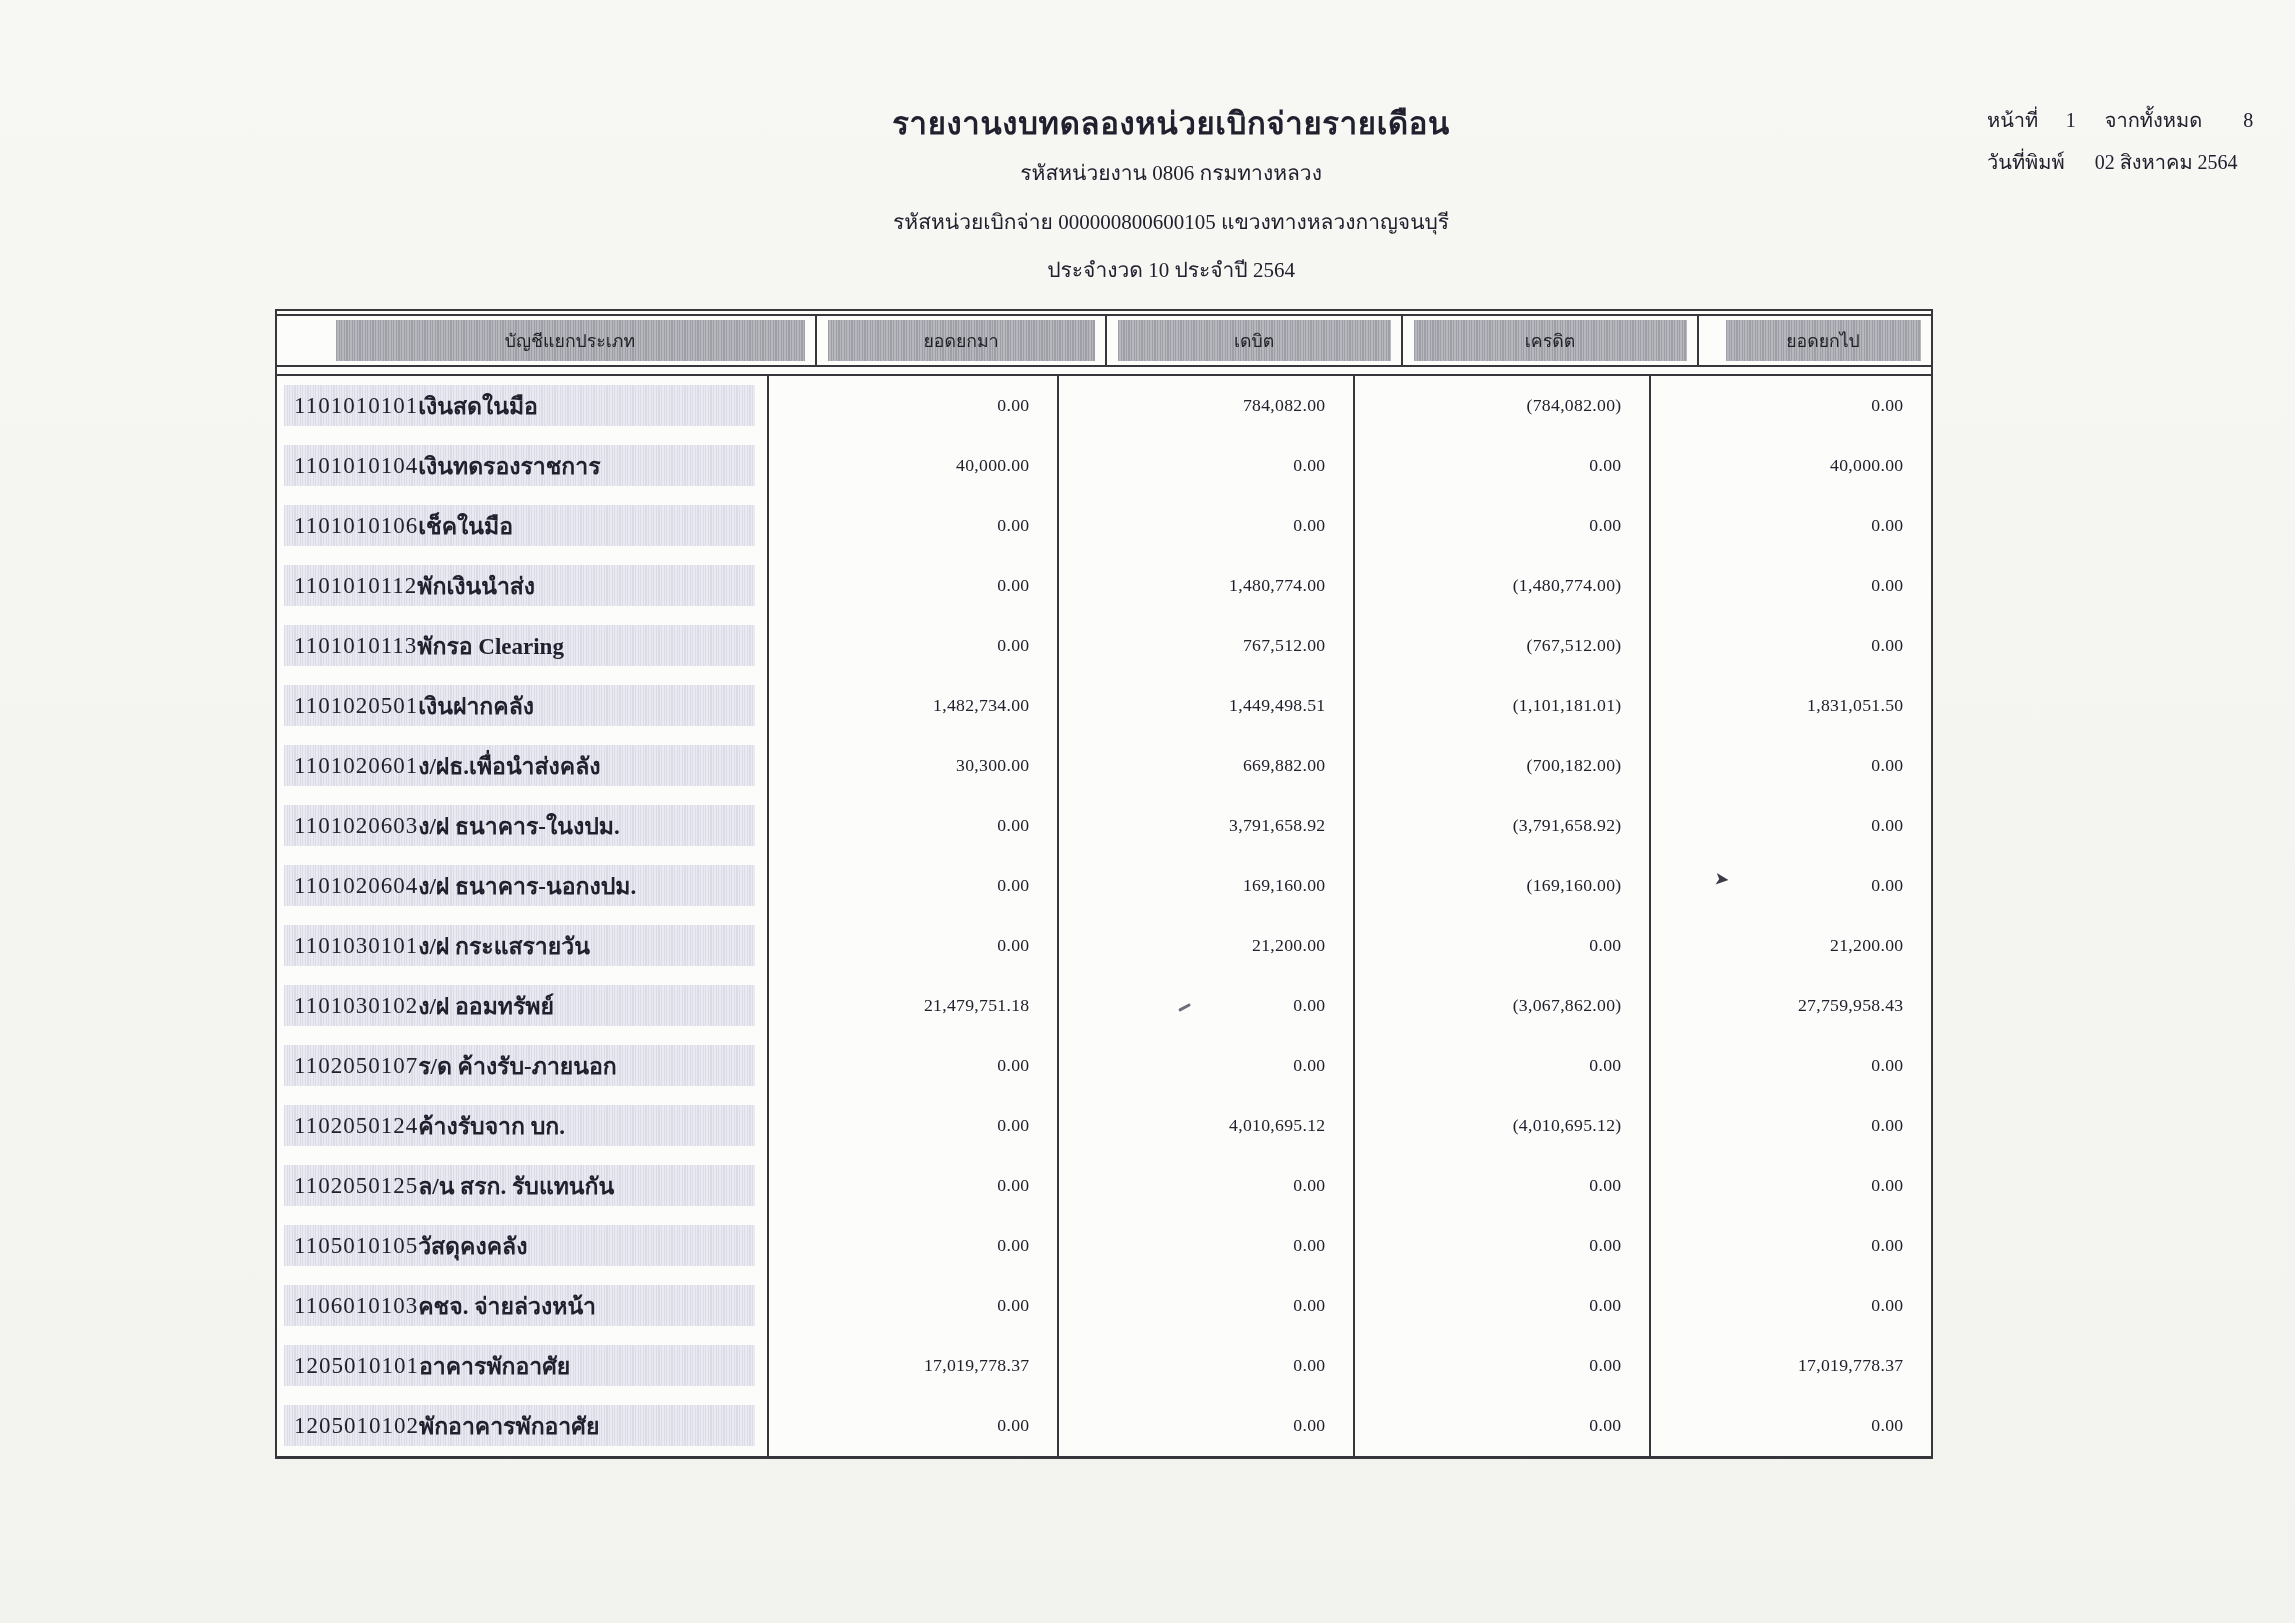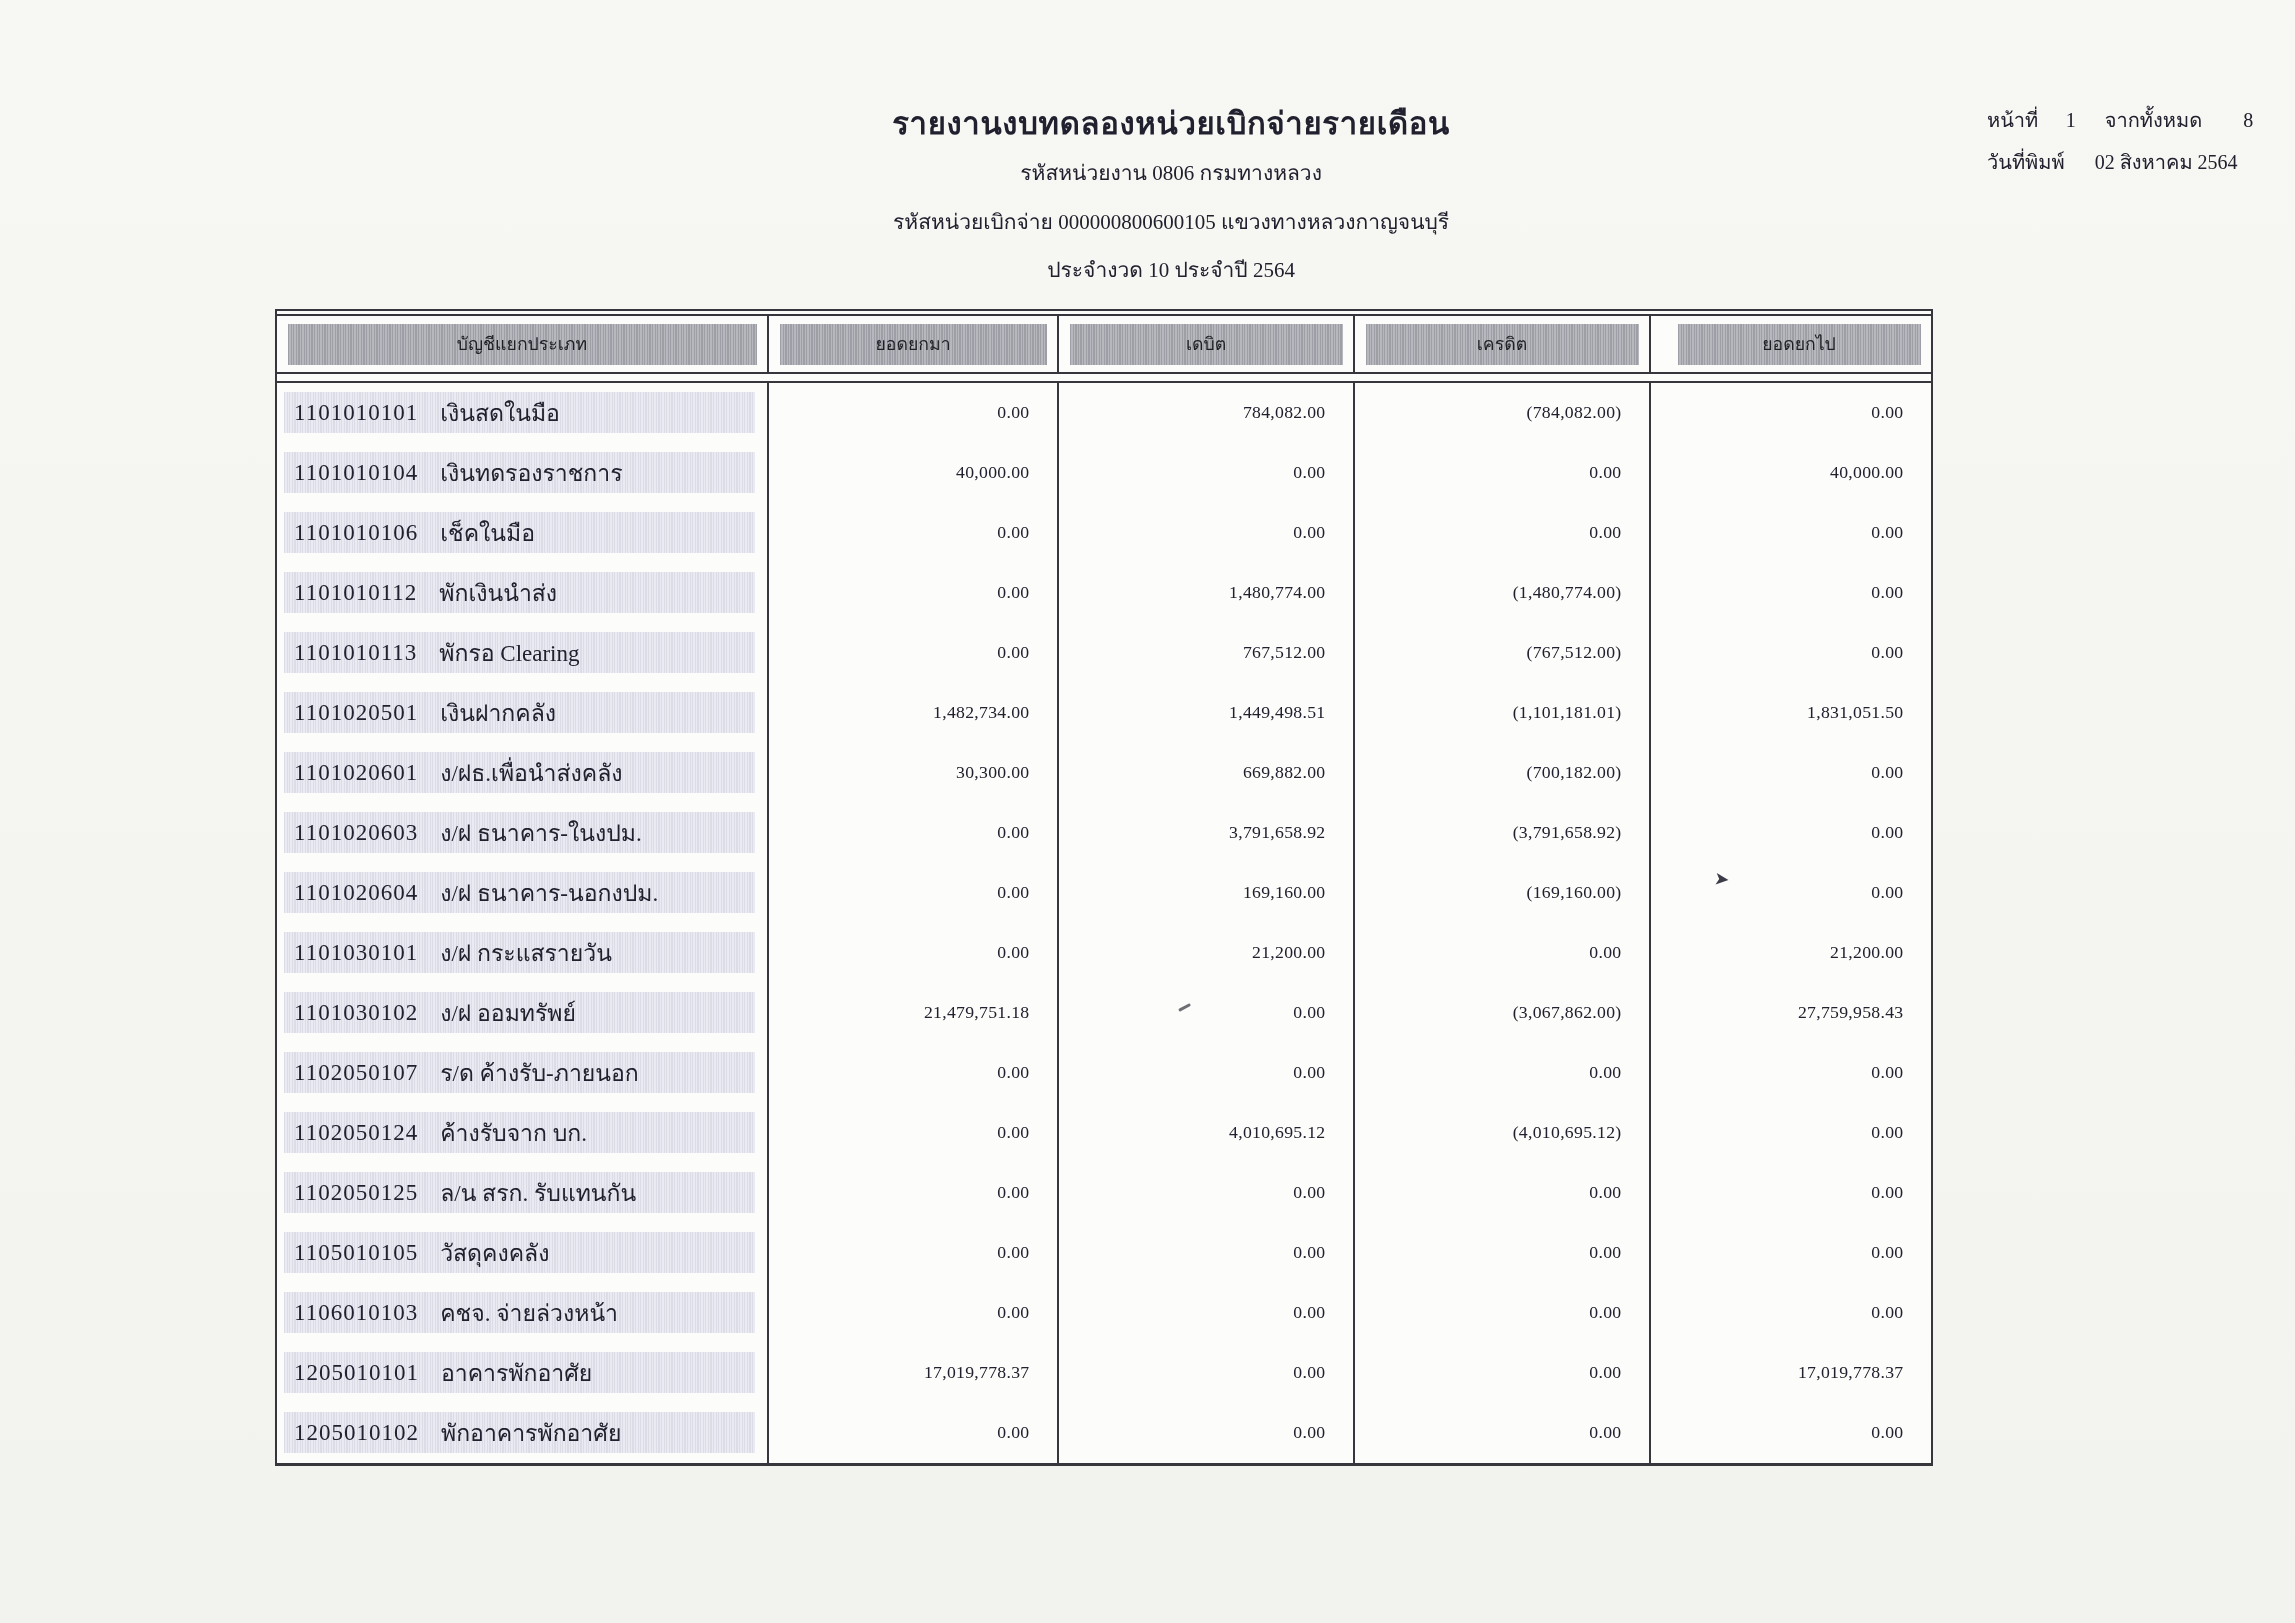--- a/index.html
+++ b/index.html
@@ -29,21 +29,21 @@
 
   
   .tb{
     position:absolute;left:275px;top:309px;width:1658px;
     box-sizing:border-box;
     border:2px solid var(--border,#36363c);
     border-bottom-width:3.9px;
     background:var(--cell,#fcfcfa);
   }
   .top-line{height:2px;background:var(--border,#36363c);margin-top:3.3px;}
-  .thead{display:flex;height:56px;}
+  .thead{display:flex;height:49px;padding-left:48px;}
   .th{display:flex;align-items:center;box-sizing:border-box;border-right:2px solid var(--border,#36363c);}
   .th:last-child{border-right:none;margin-left:16px;}
   .hband{
     flex:1;margin:0 10.5px;height:41px;
     display:flex;align-items:center;justify-content:center;
     font-size:17.7px;color:#1f1f26;
     background:repeating-linear-gradient(90deg,var(--hband-dark,#9e9ea6) 0 1.3px,var(--hband-light,#b7b7be) 1.3px 2.6px);
   }
   .hsep{height:6.5px;border-top:2px solid var(--border,#36363c);border-bottom:2px solid var(--border,#36363c);}
   .row{display:flex;height:60px;}
@@ -54,21 +54,21 @@
   .w3{width:296px;}
   .w4{width:296px;}
   .w5{flex:1;}
   .c-num{justify-content:flex-end;padding-right:27.5px;font-size:17.7px;letter-spacing:0.3px;}
   .row-band{
     flex:1;margin:0 11.8px 0 6.5px;height:41px;
     display:flex;align-items:center;font-size:23px;
     background:repeating-linear-gradient(90deg,var(--band-dark,#dcdce6) 0 1.3px,var(--band-light,#eaeaf2) 1.3px 2.6px);
   }
   .code{margin-left:10.5px;letter-spacing:1px;}
-  .name{margin-left:22px;}
+  .name{font-weight:bold;}
 
   
   .stray-arrow{position:absolute;left:1437px;top:557px;font-size:18.3px;color:#3c3c48;transform:rotate(6deg);}
   .pen-mark{position:absolute;left:901px;top:695px;width:13px;height:2.6px;background:#4a4a55;border-radius:1.3px;transform:rotate(-28deg);opacity:.8;}
 </style>
 </head>
 <body>
 
 <div class="page">
 

